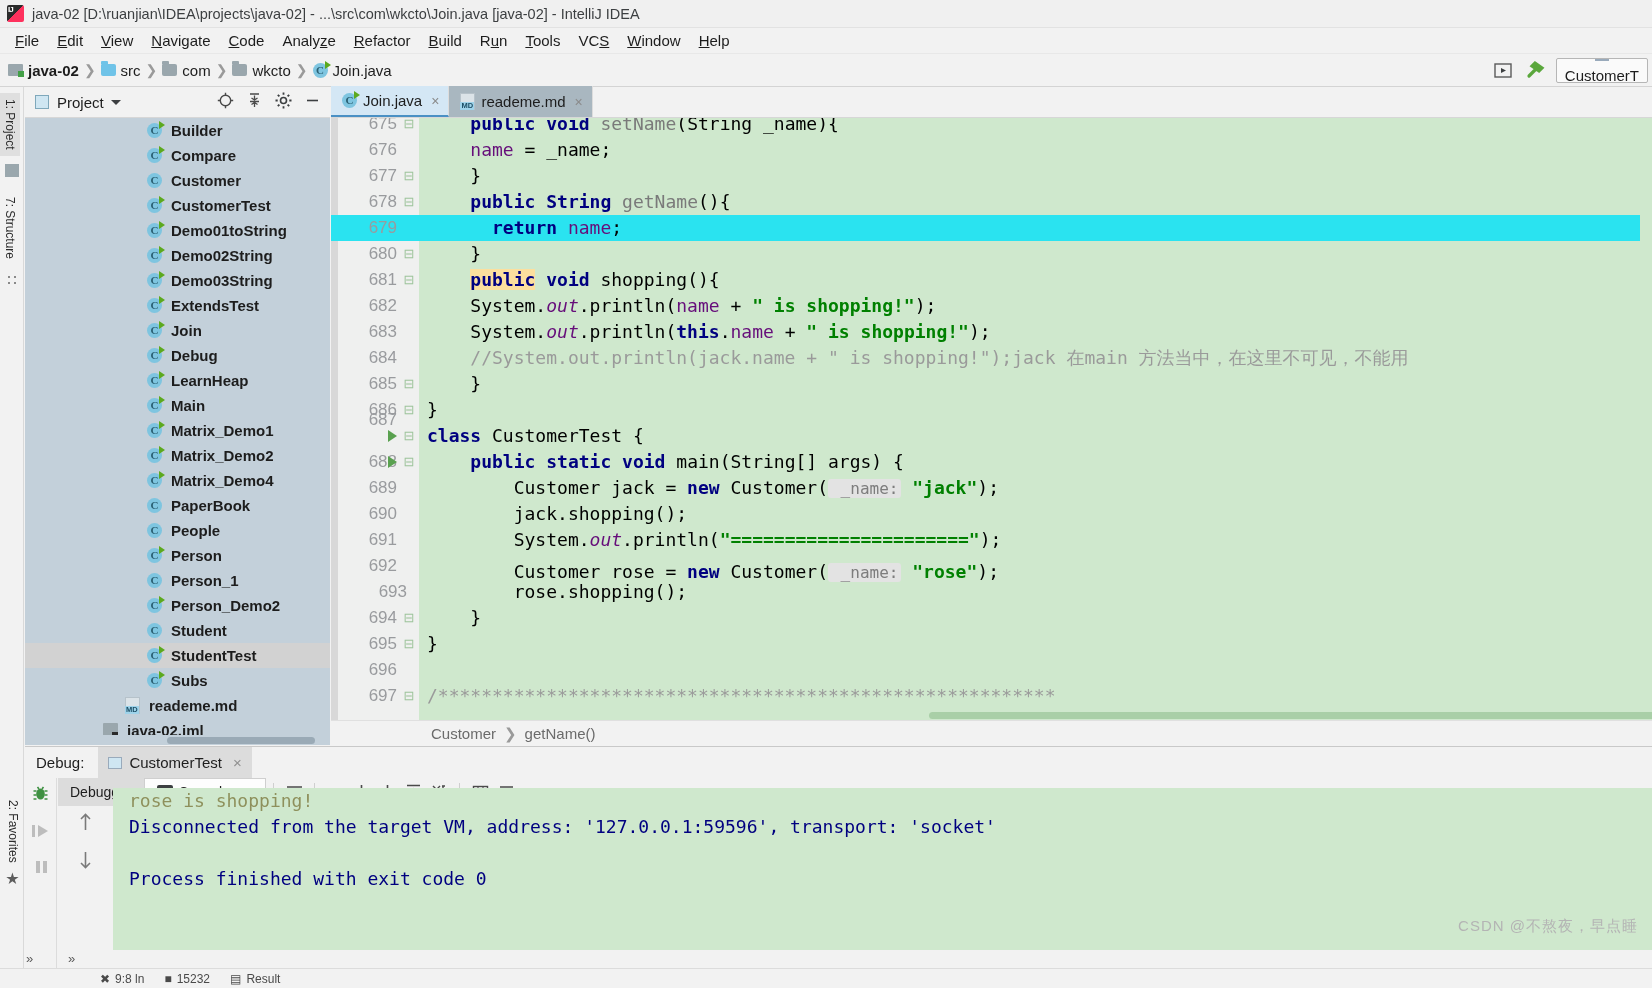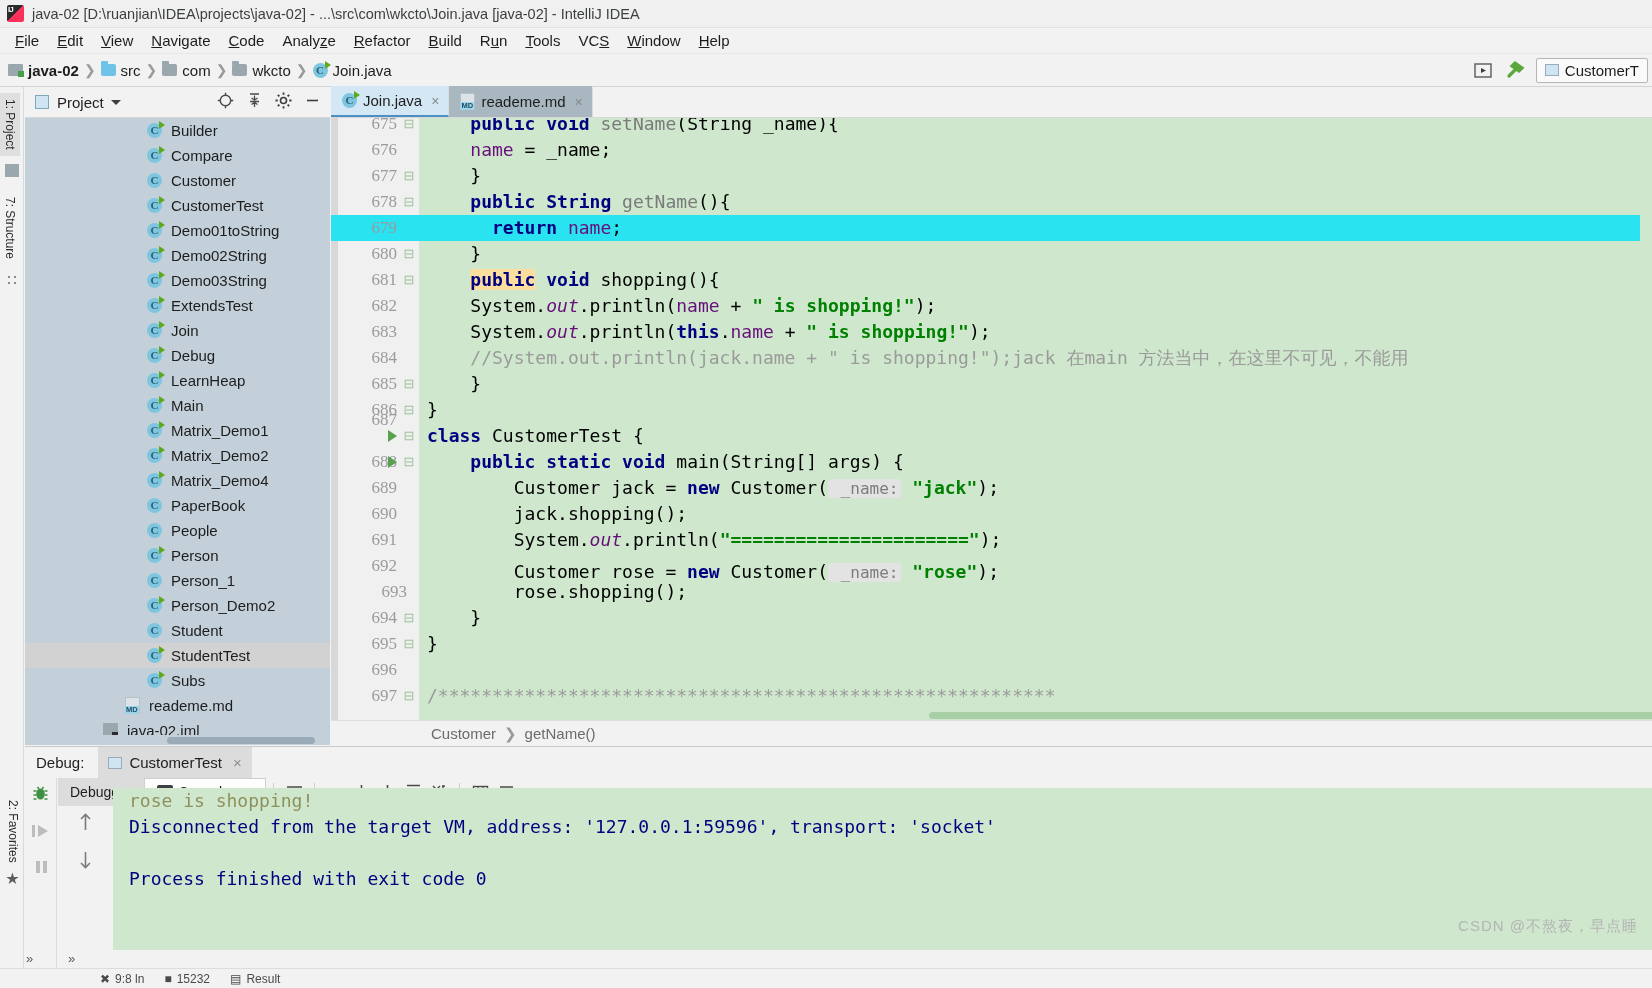--- a/index.html
+++ b/index.html
@@ -84,21 +84,21 @@
     text-align:center; line-height:15px; font-family:"Liberation Serif", serif;
   }
   .ic-class .runarrow {
     position:absolute; right:-3px; top:-2px; width:0;height:0;
     border-left: 6px solid #5ca91e; border-top: 4px solid transparent; border-bottom: 4px solid transparent;
   }
   .navbar-right { margin-left: auto; display: flex; align-items: center; padding-right: 4px; gap: 10px;}
   .run-config-box {
     display:flex; align-items:center; gap:6px;
     border:1px solid #b6b6b6; background:#fafafa; border-radius:2px;
-    height: 25px; padding: 0 8px; font-size:15px; color:#1d1d1d;
+    height: 25px; padding: 0 8px; font-size:15px; color:#1d1d1d;flex-direction:column;
   }
   .mini-win { width:14px;height:12px;border:1px solid #9ab; background:#cfe6f2; }
   .btn-icon { width:22px;height:20px; display:flex;align-items:center;justify-content:center; }
 
   
   .stripe-left {
     position: absolute; left:0; top:87px; width:24px; height: 901px;
     background:#f2f2f2; border-right:1px solid #d9d9d9;
   }
   .stripe-btn {
@@ -122,21 +122,21 @@
     background:#c3d0da; overflow:hidden;
   }
   .tree-row {
     height: 25px; display:flex; align-items:center; font-size:15px; color:#1d1d1d;
     padding-left: 0px; white-space: nowrap;
   }
   .tree-row.sel { background:#d2d2d2; }
   .tree-row .ind-3 { width: 122px; }
   .tree-row .ind-2 { width: 100px; }
   .tree-row .ind-1 { width: 78px; }
-  .tree-row .nm { margin-left: 4px; }
+  .tree-row .nm { margin-left: 4px; font-weight: bold; }
   .ic-md {
     width:15px;height:17px;background:#dbe3e8;position:relative;border:1px solid #b6c2ca;
   }
   .ic-md::after{
     content:"MD"; position:absolute;left:-1px;bottom:-1px; font-size:7.5px; color:#1d4f66;
     background:#9fd3ea; padding:0 1px; line-height:8px; font-weight:bold;
   }
   .ic-iml {
     width:15px;height:15px;background:#9aa7ad;position:relative;border-radius:1px;
   }
@@ -175,21 +175,21 @@
   .codearea {
     position:absolute; left:88px; top:0; right:0; height:602px; background:#cfe8cd;
   }
   .ln {
     position:absolute; height:26px; line-height:26px;
     font-family:"DejaVu Sans Mono","Liberation Mono",monospace; font-size:18px;
     white-space:pre;
   }
   .num {
     position:absolute; width:58px; text-align:right; height:26px; line-height:26px;
-    font-family:Liberation Serif, serif; font-size:17px; color:#999b9e;
+    font-family:Liberation Sans, sans-serif; font-size:17px; color:#999b9e;
   }
   .fold {
     position:absolute; left:72px; width:12px; height:26px; line-height:26px; text-align:center;
     color:#9ec49c; font-size:13px;
   }
   .runmark {
     position:absolute; left:57px; width:12px; height:26px; display:flex;align-items:center;
   }
   .runmark i{ width:0;height:0;border-left:9px solid #59a14f;border-top:6px solid transparent;border-bottom:6px solid transparent; display:block;}
   .hl-line { position:absolute; left:0; width:1321px; height:26px; background:#2ae3f0; }

